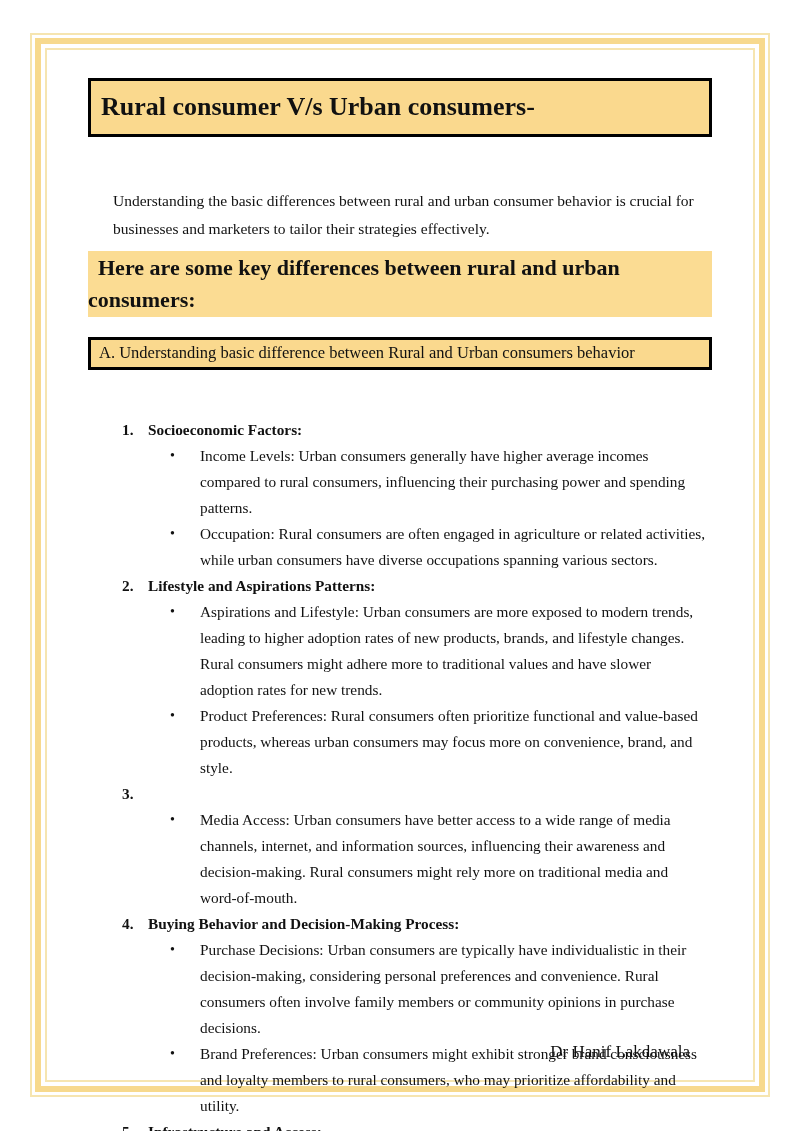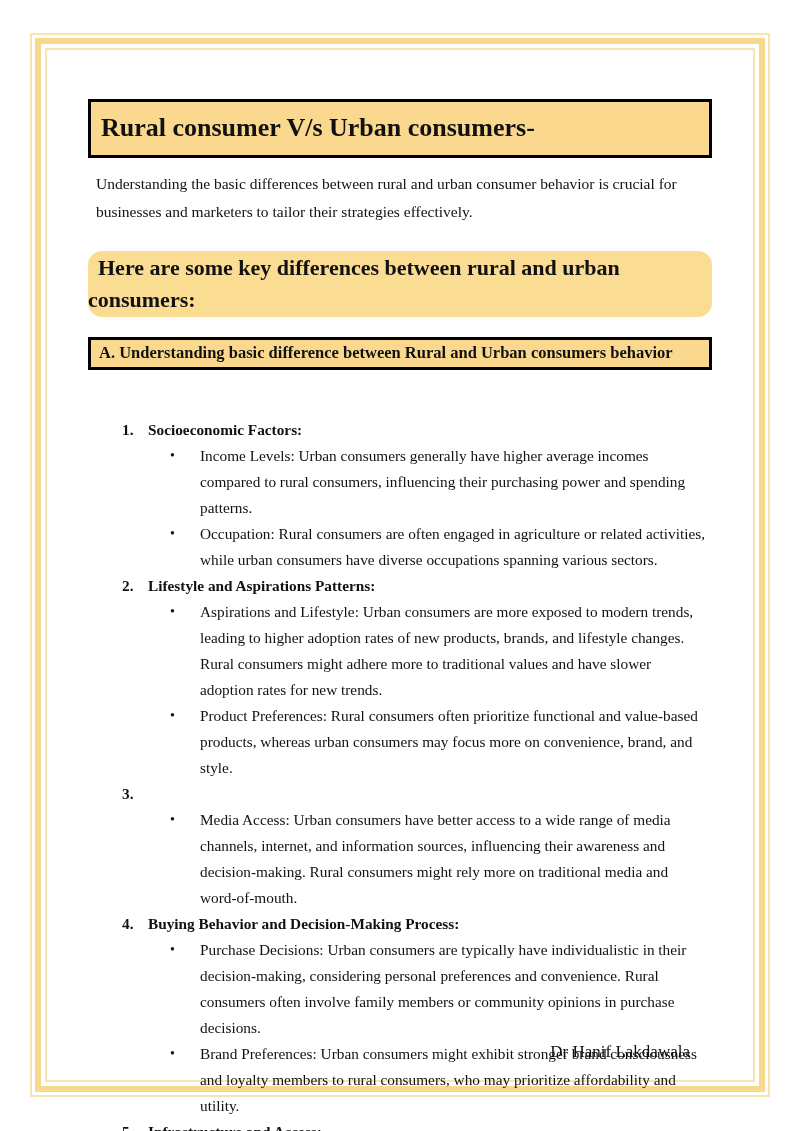--- a/index.html
+++ b/index.html
@@ -16,51 +16,50 @@
   
   .frame {
     position: absolute; left: 30px; top: 33px; right: 30px; bottom: 34px;
     border: 2px solid #f6e5b0;
     pointer-events: none;
   }
   .frame .f2 { position: absolute; inset: 3px; border: 6px solid #f7d98d; }
   .frame .f3 { position: absolute; inset: 13px; border: 2px solid #f6e5b0; }
 
   .title-box {
-    position: absolute; left: 88px; top: 99px; width: 624px; height: 59px;
+    position: absolute; left: 88px; top: 78px; width: 624px; height: 59px;
     box-sizing: border-box;
     background: #fad98e;
     border: 3px solid #000000;
     font-weight: bold; font-size: 26px; line-height: 51px;
     padding-left: 10px;
     white-space: nowrap; overflow: hidden;
   }
 
   .intro {
     position: absolute; left: 96px; top: 170px; width: 610px;
     font-size: 15.5px; line-height: 28px;
-    margin: 0;
+    margin: 17px;
   }
 
   .key-heading {
     position: absolute; left: 88px; top: 251px; width: 624px;
     box-sizing: border-box;
     background: #fbdc93;
     font-weight: bold; font-size: 22px; line-height: 32px;
     padding: 1px 4px 1px 0;
     text-indent: 10px;
-    border-radius: 14px;
   }
 
   .a-box {
     position: absolute; left: 88px; top: 337px; width: 624px;
     box-sizing: border-box;
     background: #fad98e;
     border: 3px solid #000000;
-    font-weight: bold; font-size: 16.5px; line-height: 24px;
+    font-weight: normal; font-size: 16.5px; line-height: 24px;
     padding: 1px 10px 2px 8px;
   }
 
   .list {
     position: absolute; left: 122px; top: 417px; width: 584px;
     font-size: 15.3px; line-height: 26px;
   }
   .sec-head { display: flex; font-weight: bold; }
   .sec-head .num { width: 26px; flex: 0 0 26px; }
   .bullet { display: flex; margin-left: 48px; }

